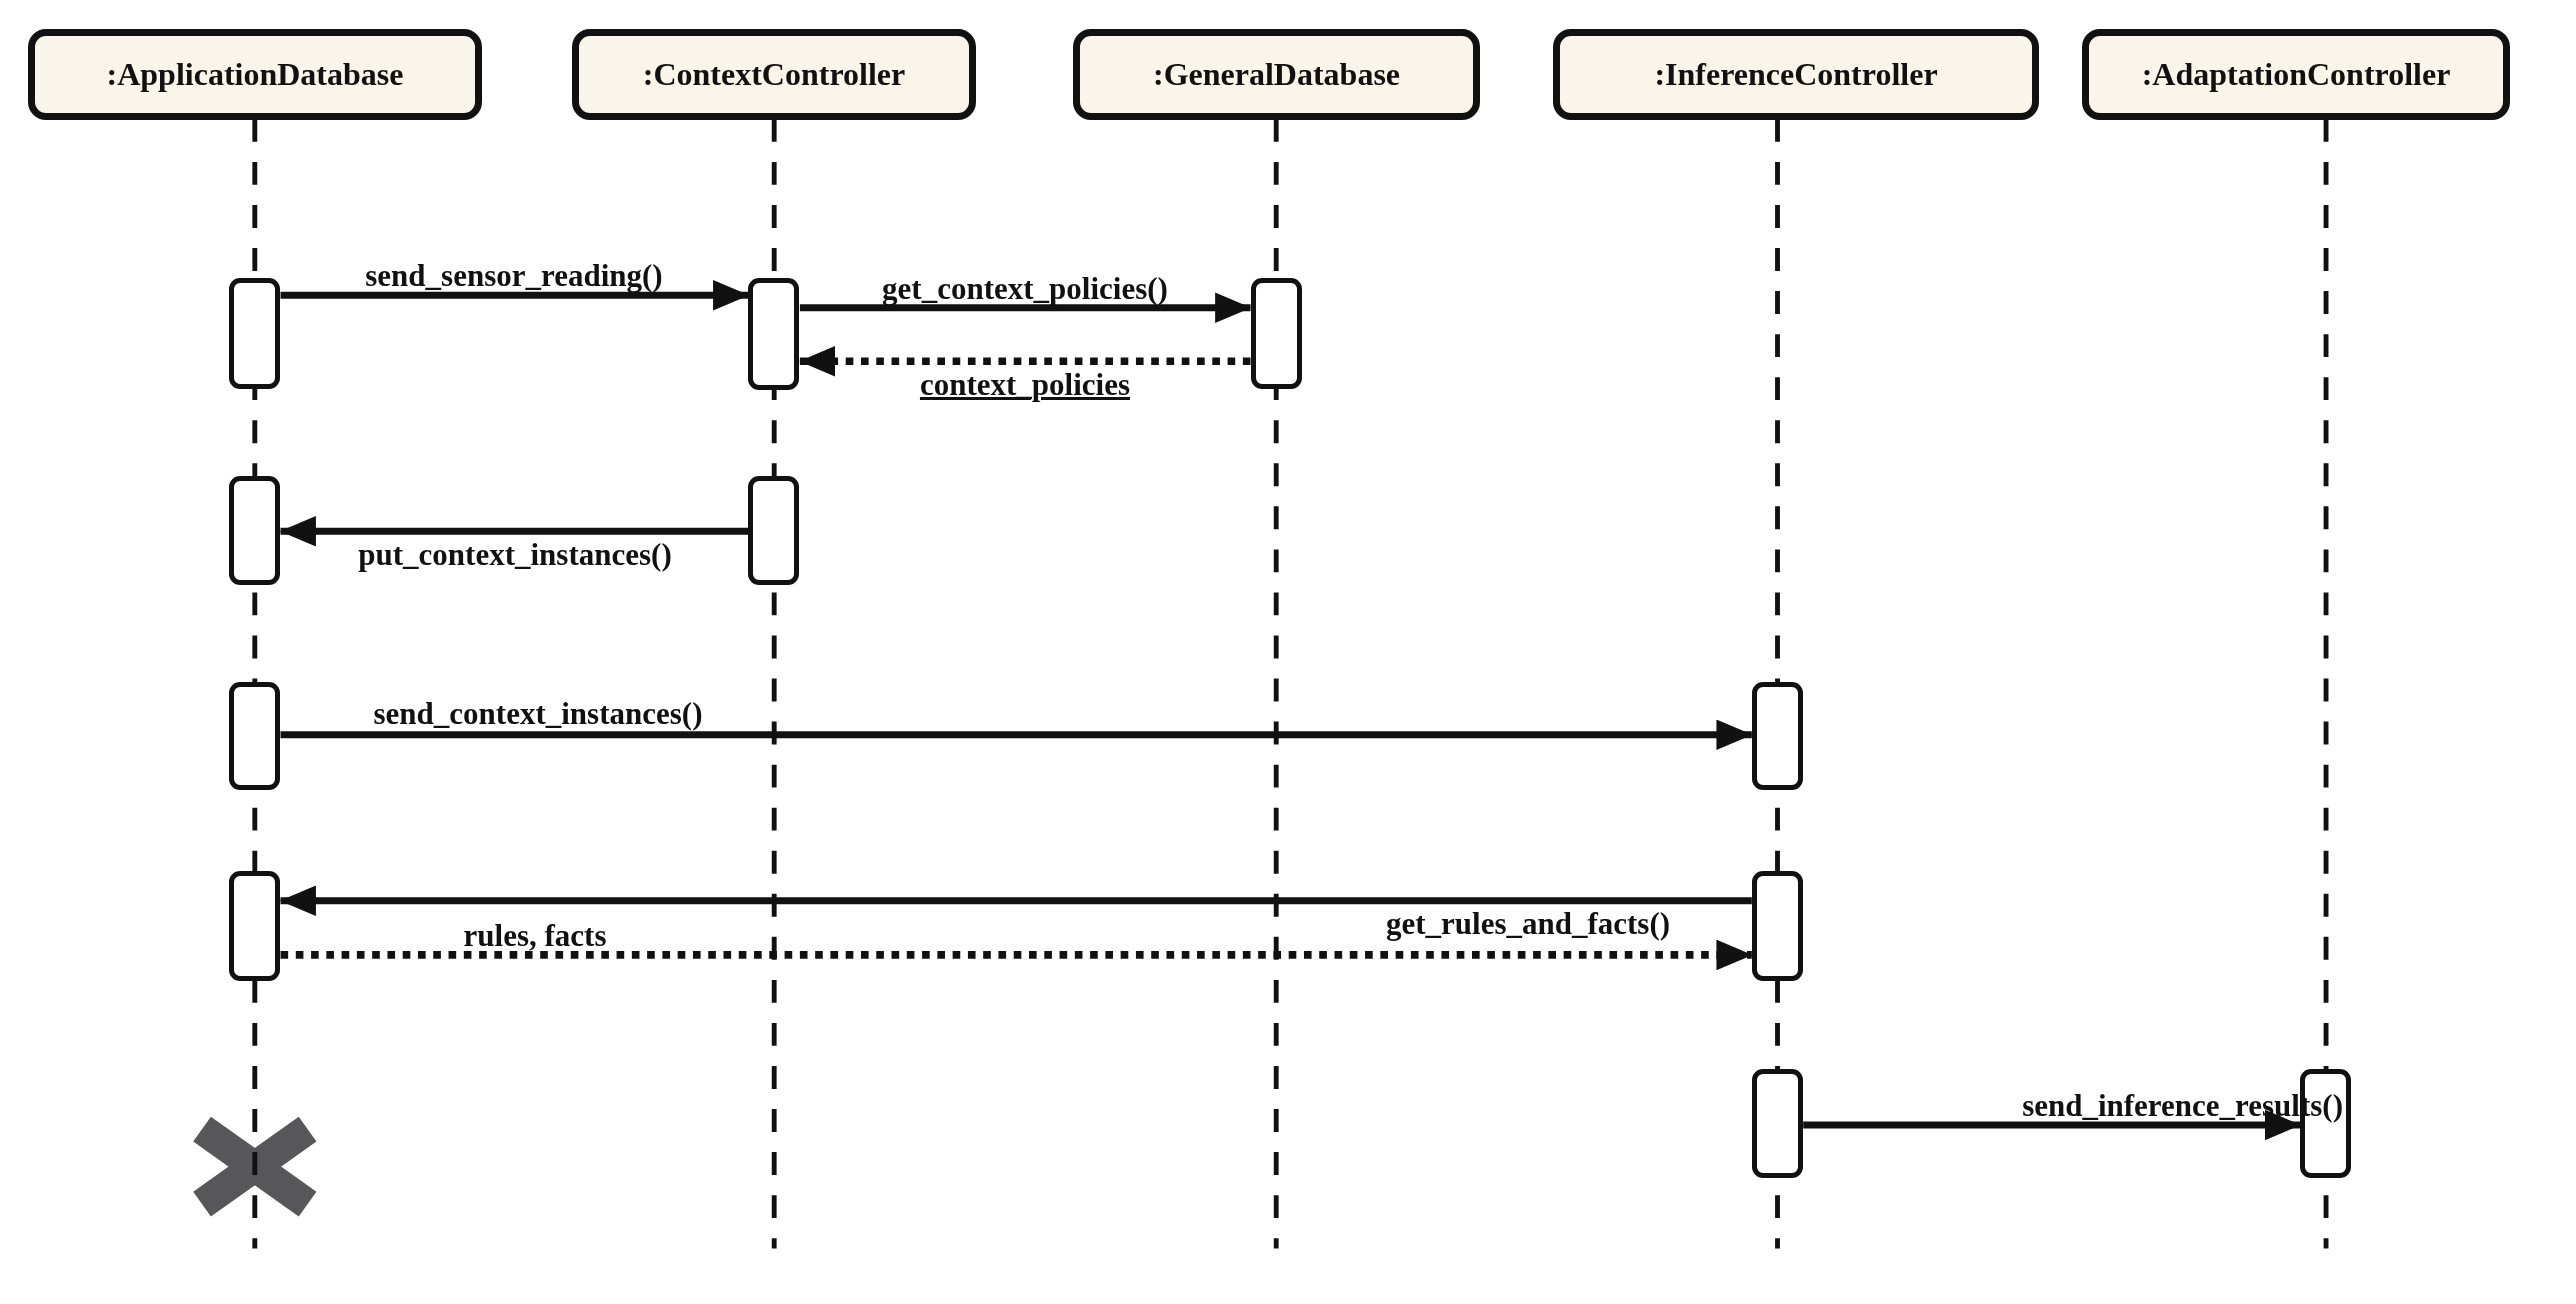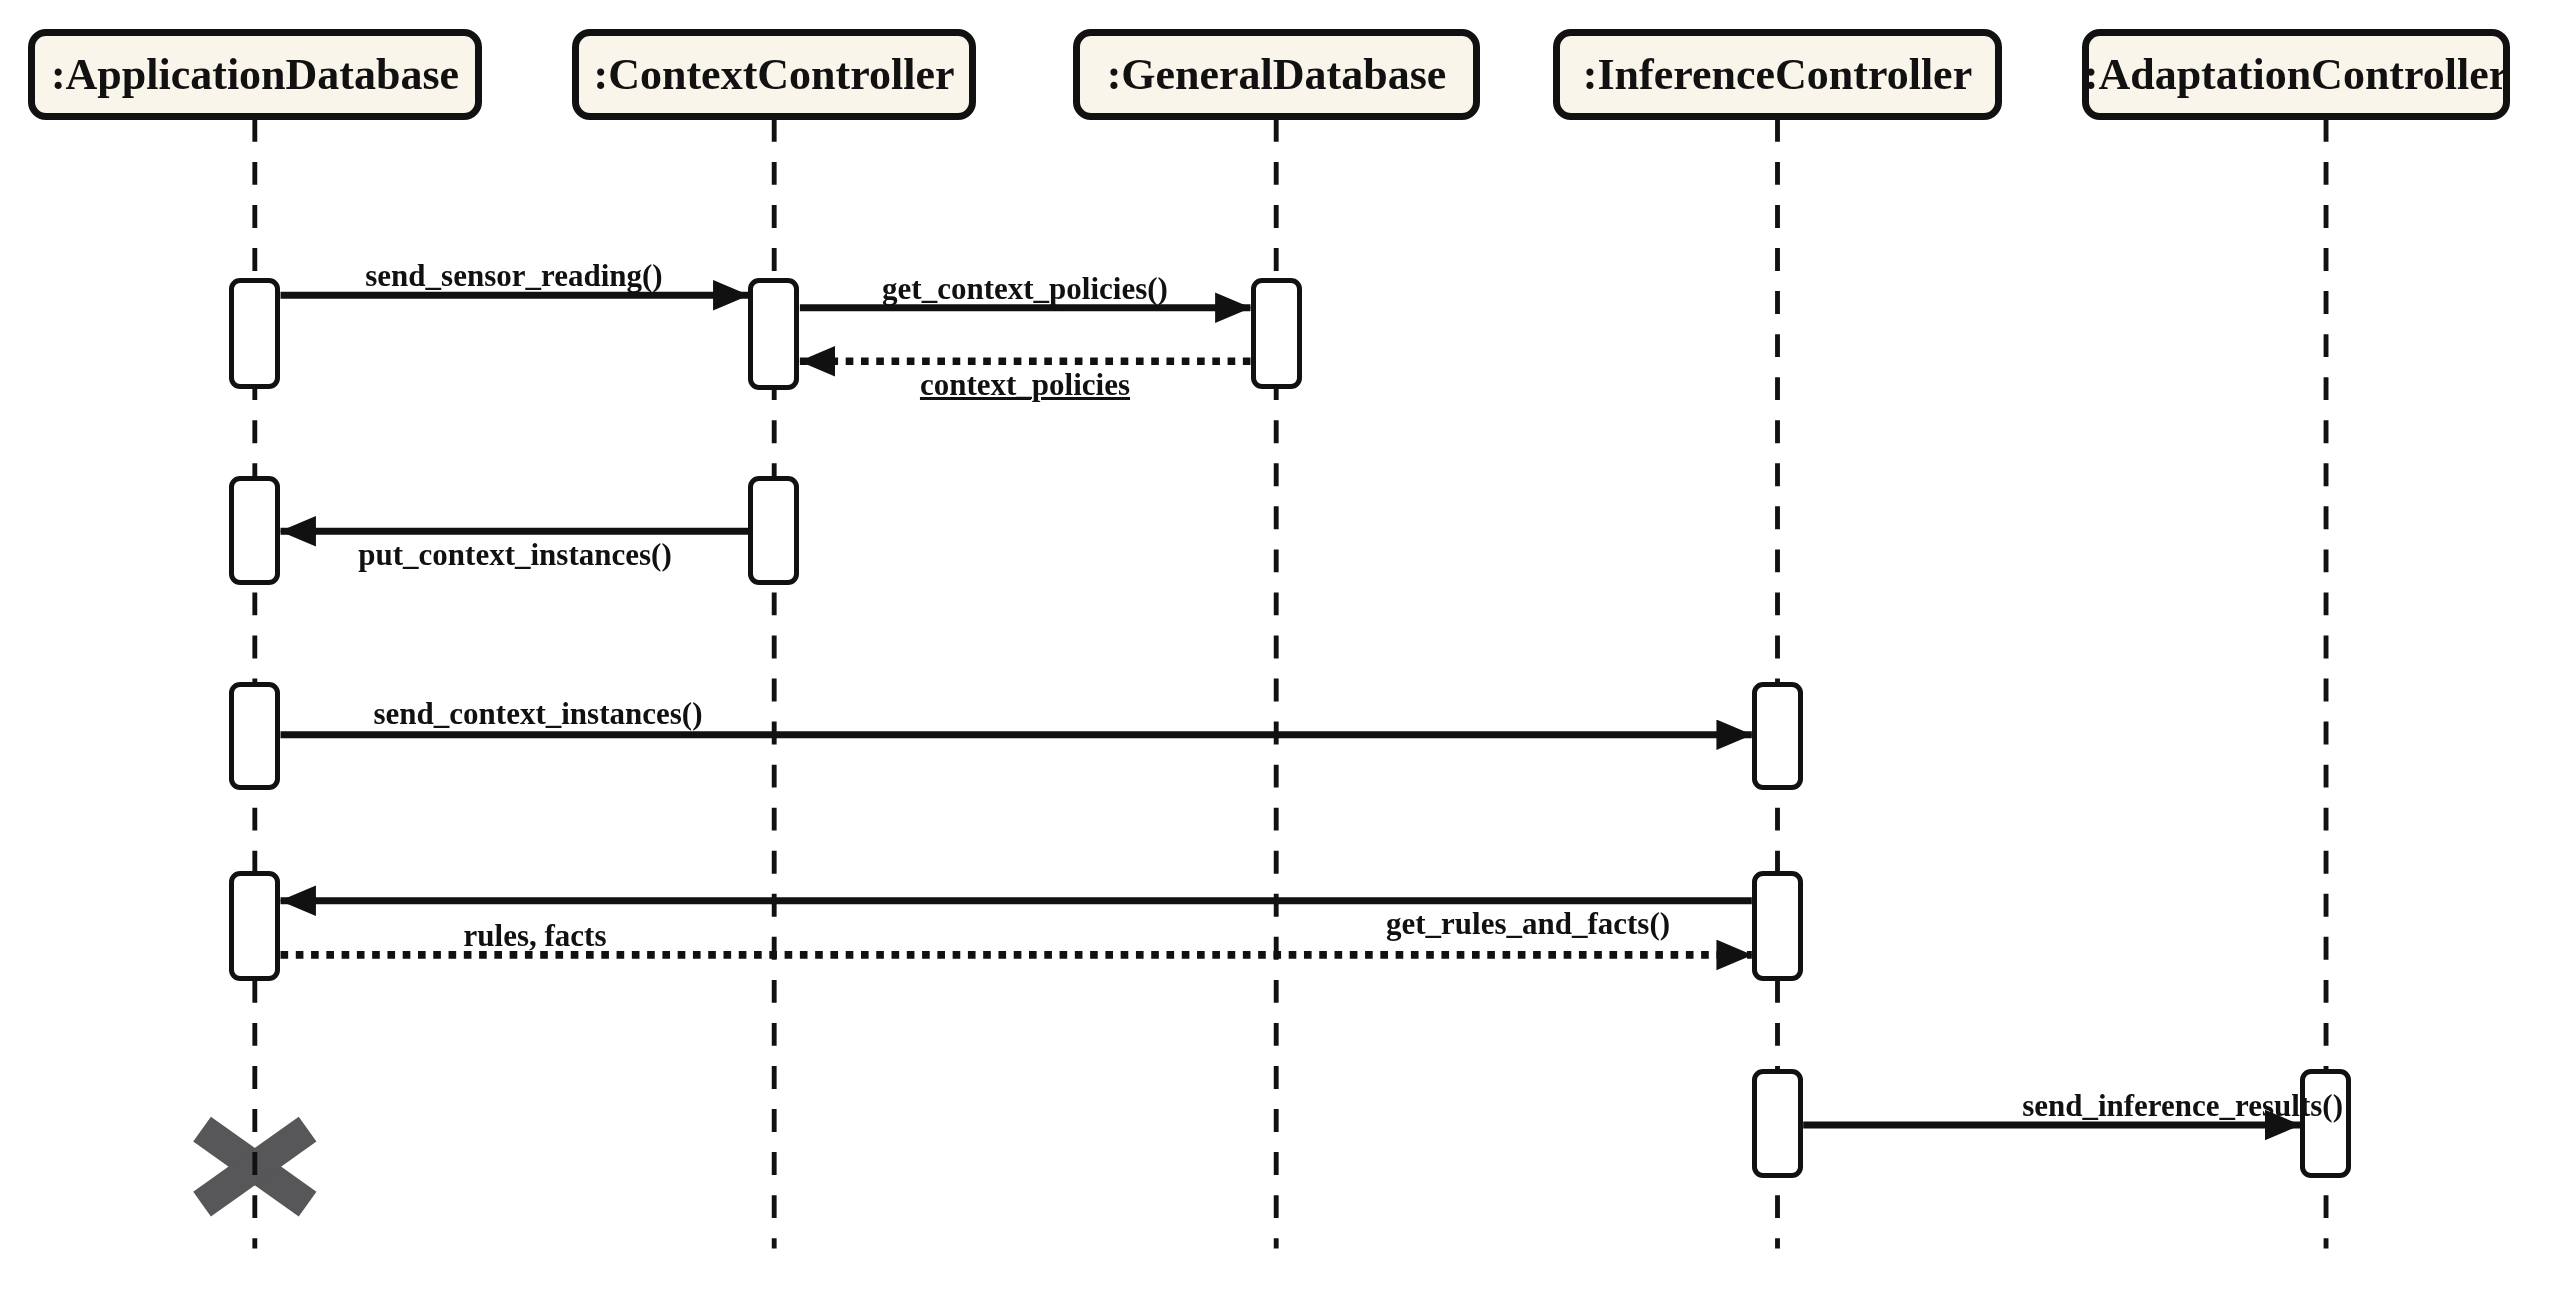--- a/index.html
+++ b/index.html
@@ -19,21 +19,21 @@
   .participant {
     position: absolute;
     top: 29px;
     height: 91px;
     box-sizing: border-box;
     border: 7px solid #111111;
     border-radius: 18px;
     background: #FAF5EA;
     color: #111111;
     font-weight: 700;
-    font-size: 44px;
+    font-size: 32px;
     display: flex;
     align-items: center;
     justify-content: center;
     white-space: nowrap;
   }
   .act {
     position: absolute;
     width: 51px;
     box-sizing: border-box;
     border: 5.6px solid #111111;
@@ -95,21 +95,21 @@
       <line x1="404" y1="1058" x2="2523" y2="1058" marker-end="url(#ah)"></line>
       <line x1="2523" y1="1297" x2="404" y2="1297" marker-end="url(#ah)"></line>
       <line x1="404" y1="1375" x2="2523" y2="1375" stroke-width="11" stroke-dasharray="11 11" marker-end="url(#ah)"></line>
       <line x1="2597" y1="1620" x2="3313" y2="1620" marker-end="url(#ah)"></line>
     </g>
   </svg>
 
   <div class="participant" style="left:28px;   width:454px;">:ApplicationDatabase</div>
   <div class="participant" style="left:572px;  width:404px;">:ContextController</div>
   <div class="participant" style="left:1073px; width:407px;">:GeneralDatabase</div>
-  <div class="participant" style="left:1553px; width:449px;">:InferenceController</div>
+  <div class="participant" style="left:1553px; width:486px;">:InferenceController</div>
   <div class="participant" style="left:2082px; width:428px;">:AdaptationController</div>
 
   <div class="msg" style="left:271px;  top:258px;  width:486px;">send_sensor_reading()</div>
   <div class="msg" style="left:782px; top:271px;  width:486px;">get_context_policies()</div>
   <div class="msg" style="left:782px; top:367px;  width:486px;text-decoration:underline;">context_policies</div>
   <div class="msg" style="left:272px;  top:537px;  width:486px;font-family:Liberation Serif, serif;">put_context_instances()</div>
   <div class="msg" style="left:295px;  top:696px; width:486px;">send_context_instances()</div>
   <div class="msg" style="left:1285px; top:906px; width:486px;">get_rules_and_facts()</div>
   <div class="msg" style="left:292px;  top:918px; width:486px;">rules, facts</div>
   <div class="msg" style="left:1857px; top:1088px; width:486px;text-align:right;">send_inference_results()</div>

